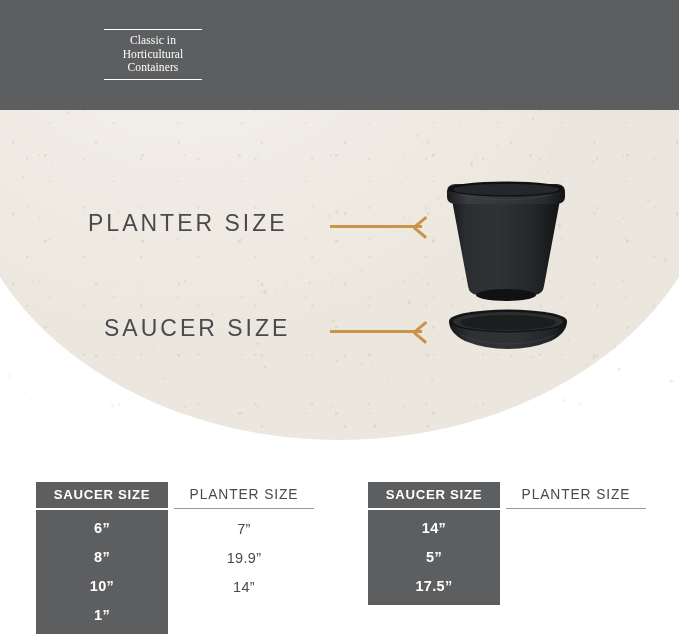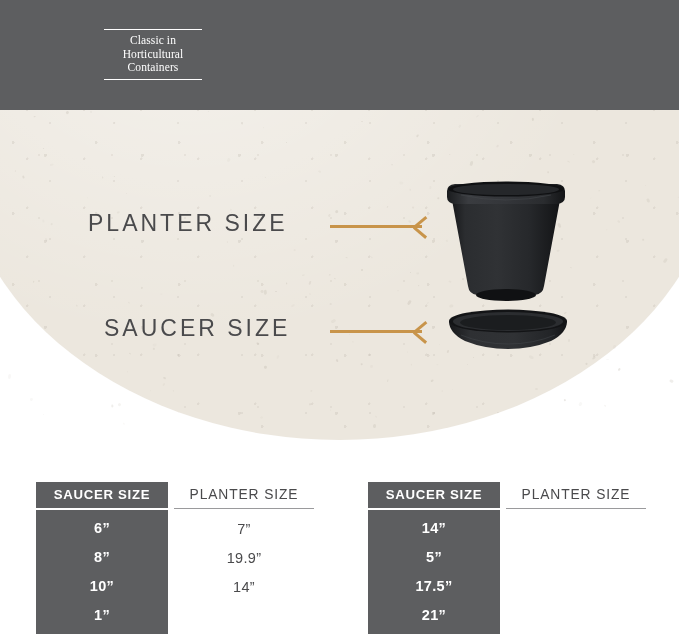--- a/index.html
+++ b/index.html
@@ -495,19 +495,18 @@
   </div>
 </div>
 
 <div class="size-table" id="table-right">
   <div class="tbl-col-saucer">
     <div class="hdr-saucer">SAUCER SIZE</div>
     <div class="body-saucer">
       <div class="cell">14”</div>
       <div class="cell">5”</div>
       <div class="cell">17.5”</div>
-      <div class="cell">21”</div>
     </div>
   </div>
   <div class="tbl-col-planter">
     <div class="hdr-planter">PLANTER SIZE</div>
   </div>
 </div>
 
 </body></html>

